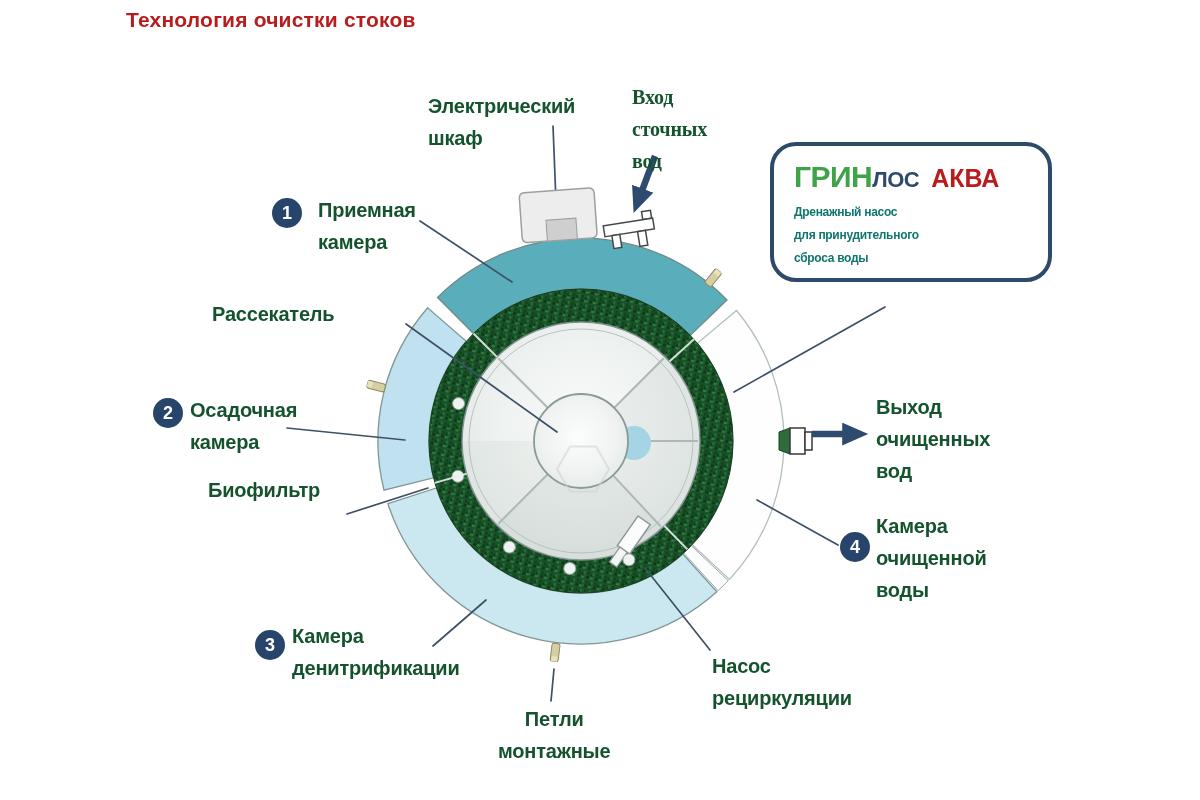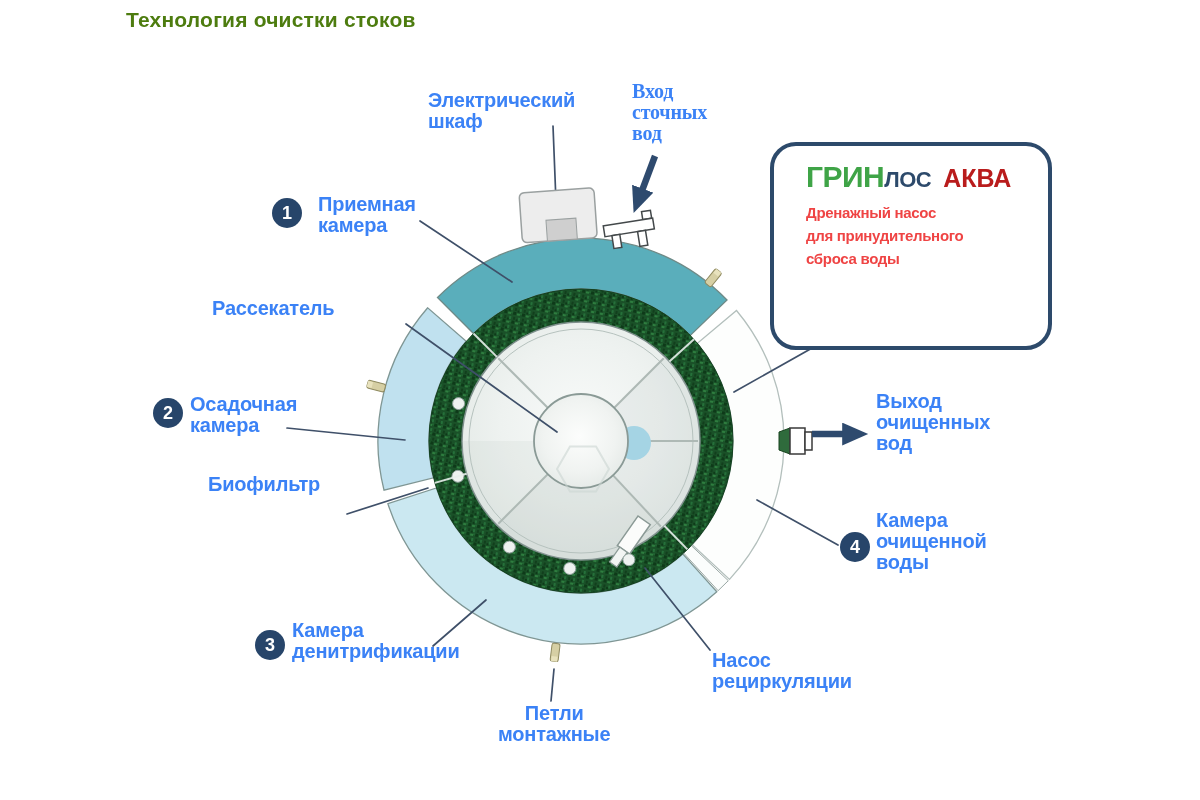--- a/index.html
+++ b/index.html
@@ -1,30 +1,30 @@
 <!DOCTYPE html>
 <html><head>
 <meta charset="utf-8">
 <style>
   html,body{margin:0;padding:0;background:#fff;}
   .stage{position:relative;width:1200px;height:800px;background:#fff;overflow:hidden;
          font-family:"Liberation Sans",sans-serif;}
   svg{position:absolute;left:0;top:0;}
-  .title{position:absolute;left:126px;top:8px;font-size:21px;font-weight:700;color:#4d7c0f;letter-spacing:0.2px;}
-  .lbl{position:absolute;color:#3b82f6;font-weight:700;font-size:20px;line-height:21px;
+  .title{position:absolute;left:126px;top:8px;font-size:21px;font-weight:700;color:#b91c1c;letter-spacing:0.2px;}
+  .lbl{position:absolute;color:#14532d;font-weight:700;font-size:20px;line-height:32px;
        white-space:pre-line;letter-spacing:-0.2px;}
   .badge{position:absolute;width:30px;height:30px;border-radius:50%;background:#27456a;color:#ffffff;
          font-size:18px;font-weight:700;display:flex;align-items:center;justify-content:center;}
-  .logo-box{position:absolute;left:770px;top:142px;width:282px;height:208px;background:#ffffff;
-            border:4px solid #2d4a6b;border-radius:26px;box-sizing:border-box;padding:14px 18px 0 32px;}
+  .logo-box{position:absolute;left:770px;top:142px;width:282px;height:140px;background:#ffffff;
+            border:4px solid #2d4a6b;border-radius:26px;box-sizing:border-box;padding:14px 18px 0 20px;}
   .brand-row{display:flex;align-items:baseline;}
   .brand-green{color:#3fa447;font-size:30px;font-weight:700;letter-spacing:-0.5px;}
   .brand-navy{color:#2d4a6b;font-size:22px;font-weight:700;letter-spacing:-0.5px;}
   .brand-aqua{color:#b91c1c;font-size:25px;font-weight:700;margin-left:12px;letter-spacing:0px;}
-  .brand-sub{margin-top:7px;color:#ef4444;font-size:15px;line-height:23px;font-weight:700;
+  .brand-sub{margin-top:7px;color:#0f766e;font-size:12px;line-height:23px;font-weight:700;
              white-space:pre-line;letter-spacing:-0.3px;}
 </style>
 </head>
 <body>
 
 <div class="stage">
 
   <svg width="1200" height="800" viewBox="0 0 1200 800">
     <defs>
       <pattern id="speck" width="9" height="9" patternUnits="userSpaceOnUse" patternTransform="rotate(12)">

